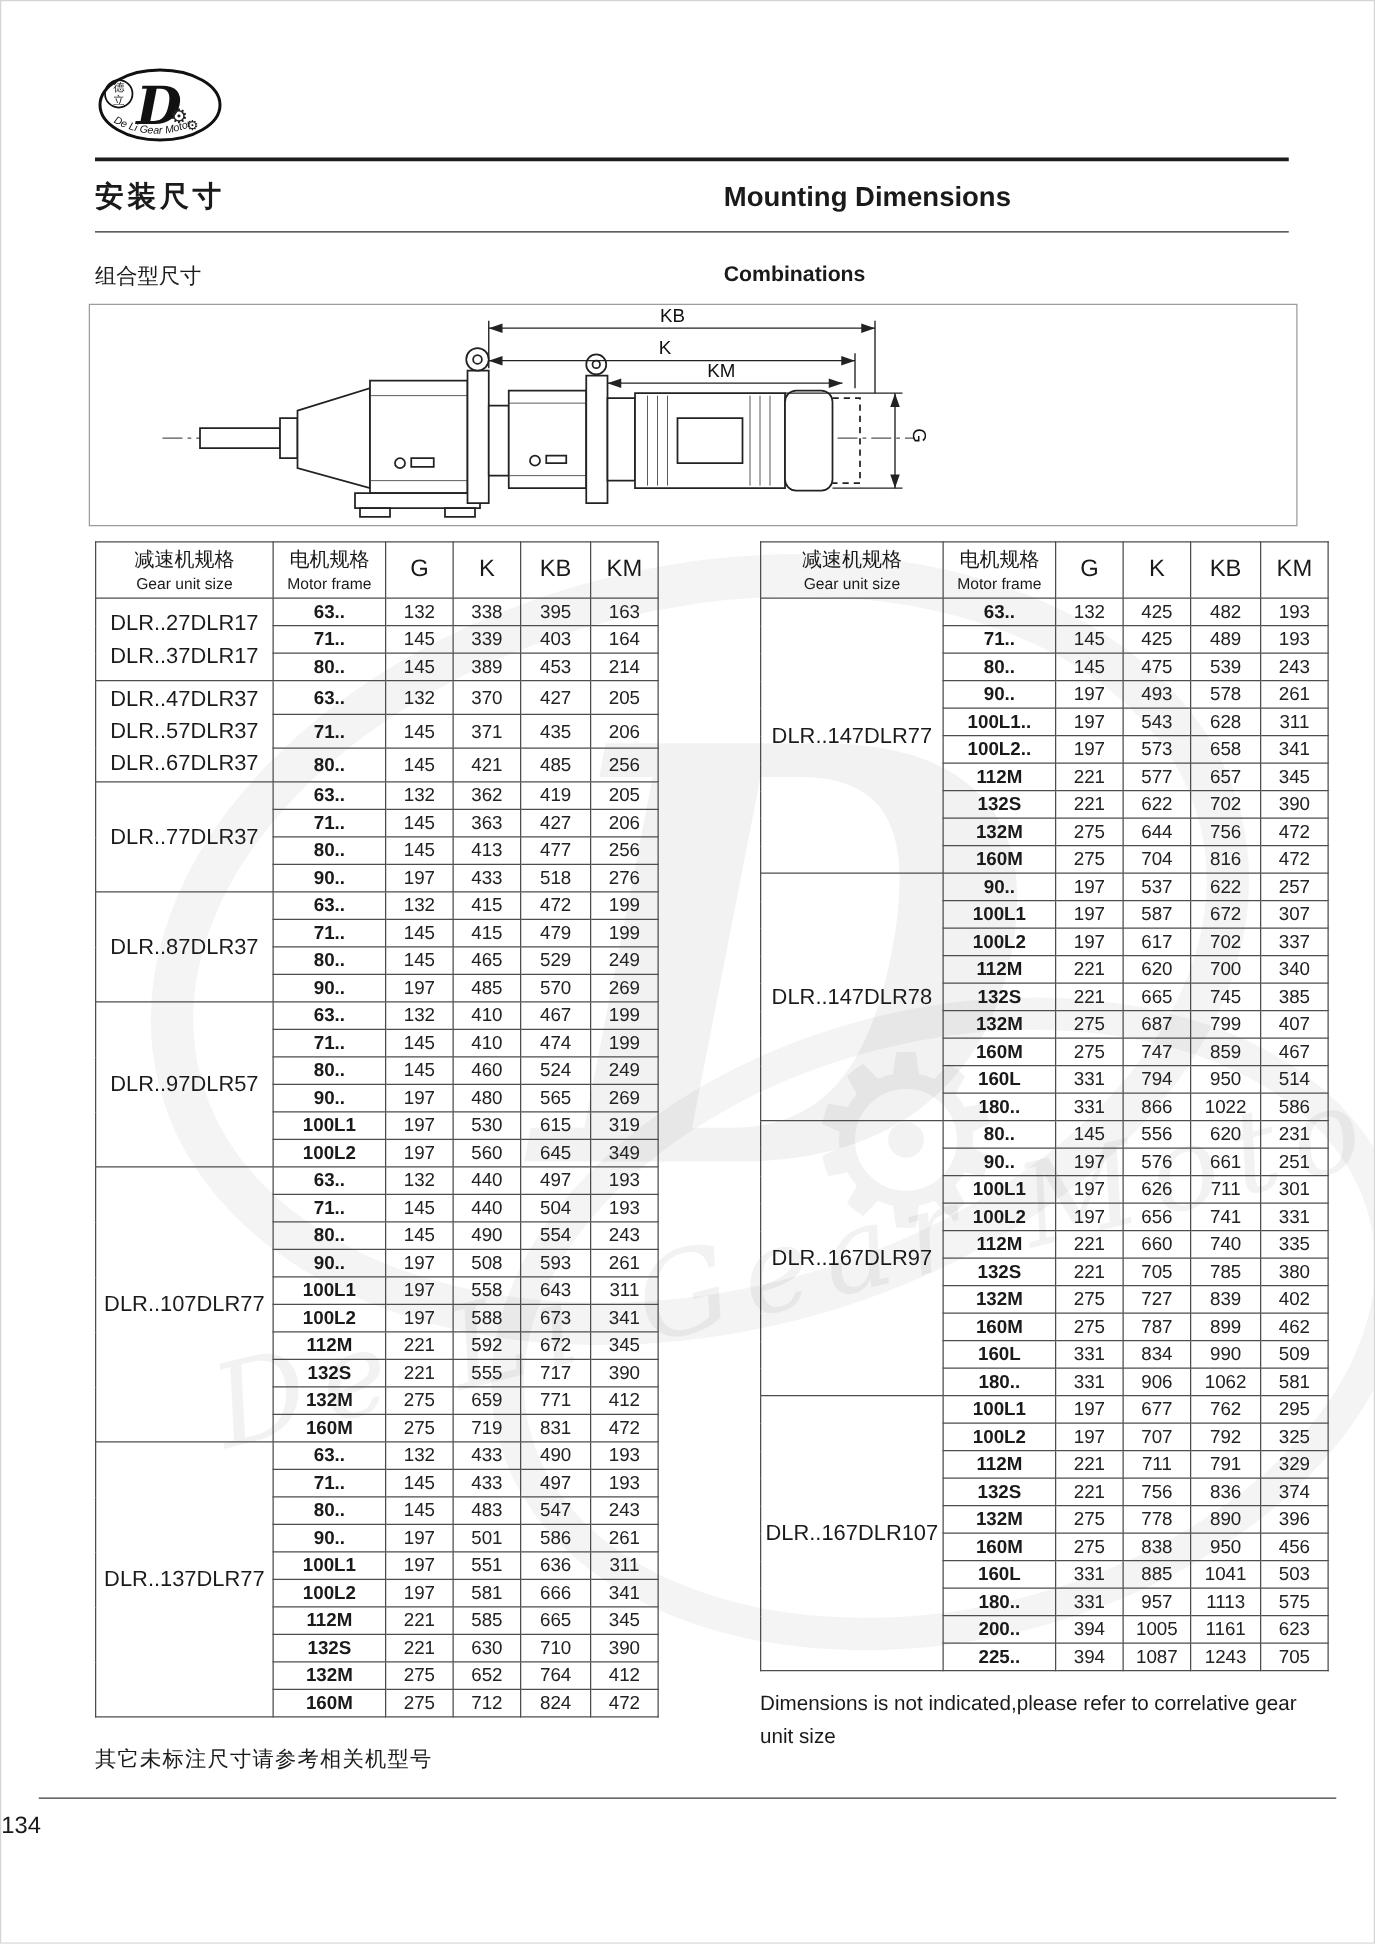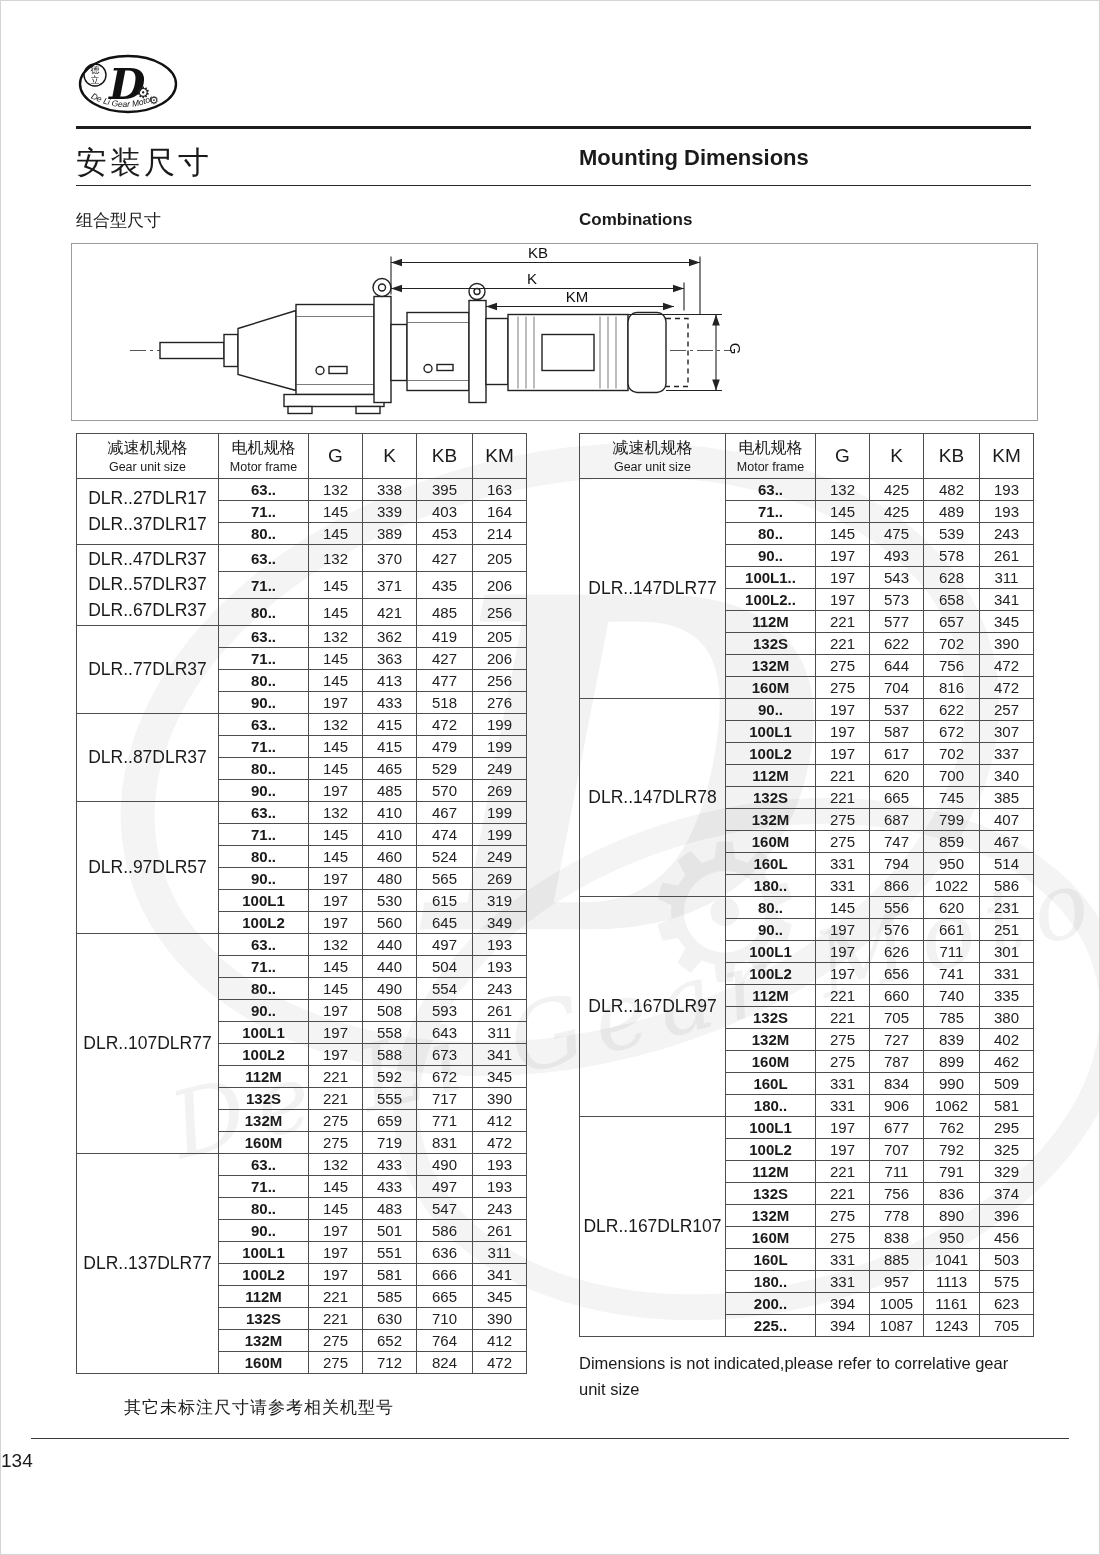--- a/index.html
+++ b/index.html
@@ -12,45 +12,45 @@
   .content { position:relative; z-index:1; padding:50px 68px 0 75px; }
 
   
   .brand-row { display:flex; align-items:center; gap:26px; height:70px; }
   .logo-svg { width:104px; height:68px; flex:0 0 auto; }
   .brand-name { font-family:"DejaVu Serif", serif; font-weight:bold; font-size:37px; letter-spacing:20px; white-space:nowrap; padding-top:2px; }
   .rule-thick { border-top:3px solid #1d1d1d; margin-top:5px; }
   .rule-thin  { border-top:1.5px solid #2a2a2a; margin-top:9px; }
 
   .section-row { position:relative; margin-top:13px; height:34px; }
-  .title-cn { font-size:31px; font-weight:normal; letter-spacing:3px; }
+  .title-cn { font-size:23px; font-weight:bold; letter-spacing:3px; }
   .title-en { position:absolute; left:503px; top:3px; font-size:22px; font-weight:bold; }
   .sub-row { position:relative; margin-top:23px; height:24px; }
   .sub-cn { font-size:17px; }
   .sub-en { position:absolute; left:503px; top:1px; font-size:17px; font-weight:bold; }
 
   
   .drawing-box { margin-top:10px; margin-left:-5px; width:calc(100% + 12px); height:178px; border:1.5px solid #9c9c9c; box-sizing:border-box; background:transparent; }
   .drawing-box svg { width:100%; height:100%; display:block; }
 
   
-  .tables-row { display:flex; gap:53px; margin-top:12px; align-items:flex-start; }
+  .tables-row { display:flex; gap:82px; margin-top:12px; align-items:flex-start; }
   .tcol-left  { width:450px; flex:0 0 auto; }
   .tcol-right { width:454px; flex:0 0 auto; }
   table.dim-table { border-collapse:collapse; table-layout:fixed; width:100%; }
   .dim-table th, .dim-table td { border:1px solid #4d4d4d; text-align:center; vertical-align:middle; padding:0; background:transparent; }
   .dim-table thead th { height:44px; }
   .h-cn { font-size:16px; font-weight:normal; }
   .h-en { font-size:12.5px; font-weight:normal; margin-top:1px; }
   .num-head { font-size:19px; font-weight:normal; }
   td.gear-cell  { font-size:17.5px; line-height:1.45; padding:2px 0; }
   td.motor-cell { font-size:15px; font-weight:bold; height:21px; }
   td.num-cell   { font-size:15px; height:21px; color:#222; }
 
-  .note-cn { margin-top:22px; font-size:17px; letter-spacing:1px;margin-left:48px; }
+  .note-cn { margin-top:22px; font-size:17px; letter-spacing:1px; }
   .note-en { margin-top:14px; font-size:16.5px; line-height:1.55; }
 
   .footer-rule { position:absolute; left:30px; right:30px; top:1437px; border-top:1.5px solid #3a3a3a; z-index:1; }
   .page-num { position:absolute; top:1449px; left:0; right:0; text-align:left; font-size:19px; z-index:1; }
 
   .mech { stroke:#222; fill:#fff; stroke-width:1.4; }
   .mech-thin { stroke:#444; stroke-width:0.7; }
   .dimline { stroke:#222; stroke-width:1.1; }
   .dimtext { font-size:15px; fill:#111; font-family:"Liberation Sans",sans-serif; }
 </style>

